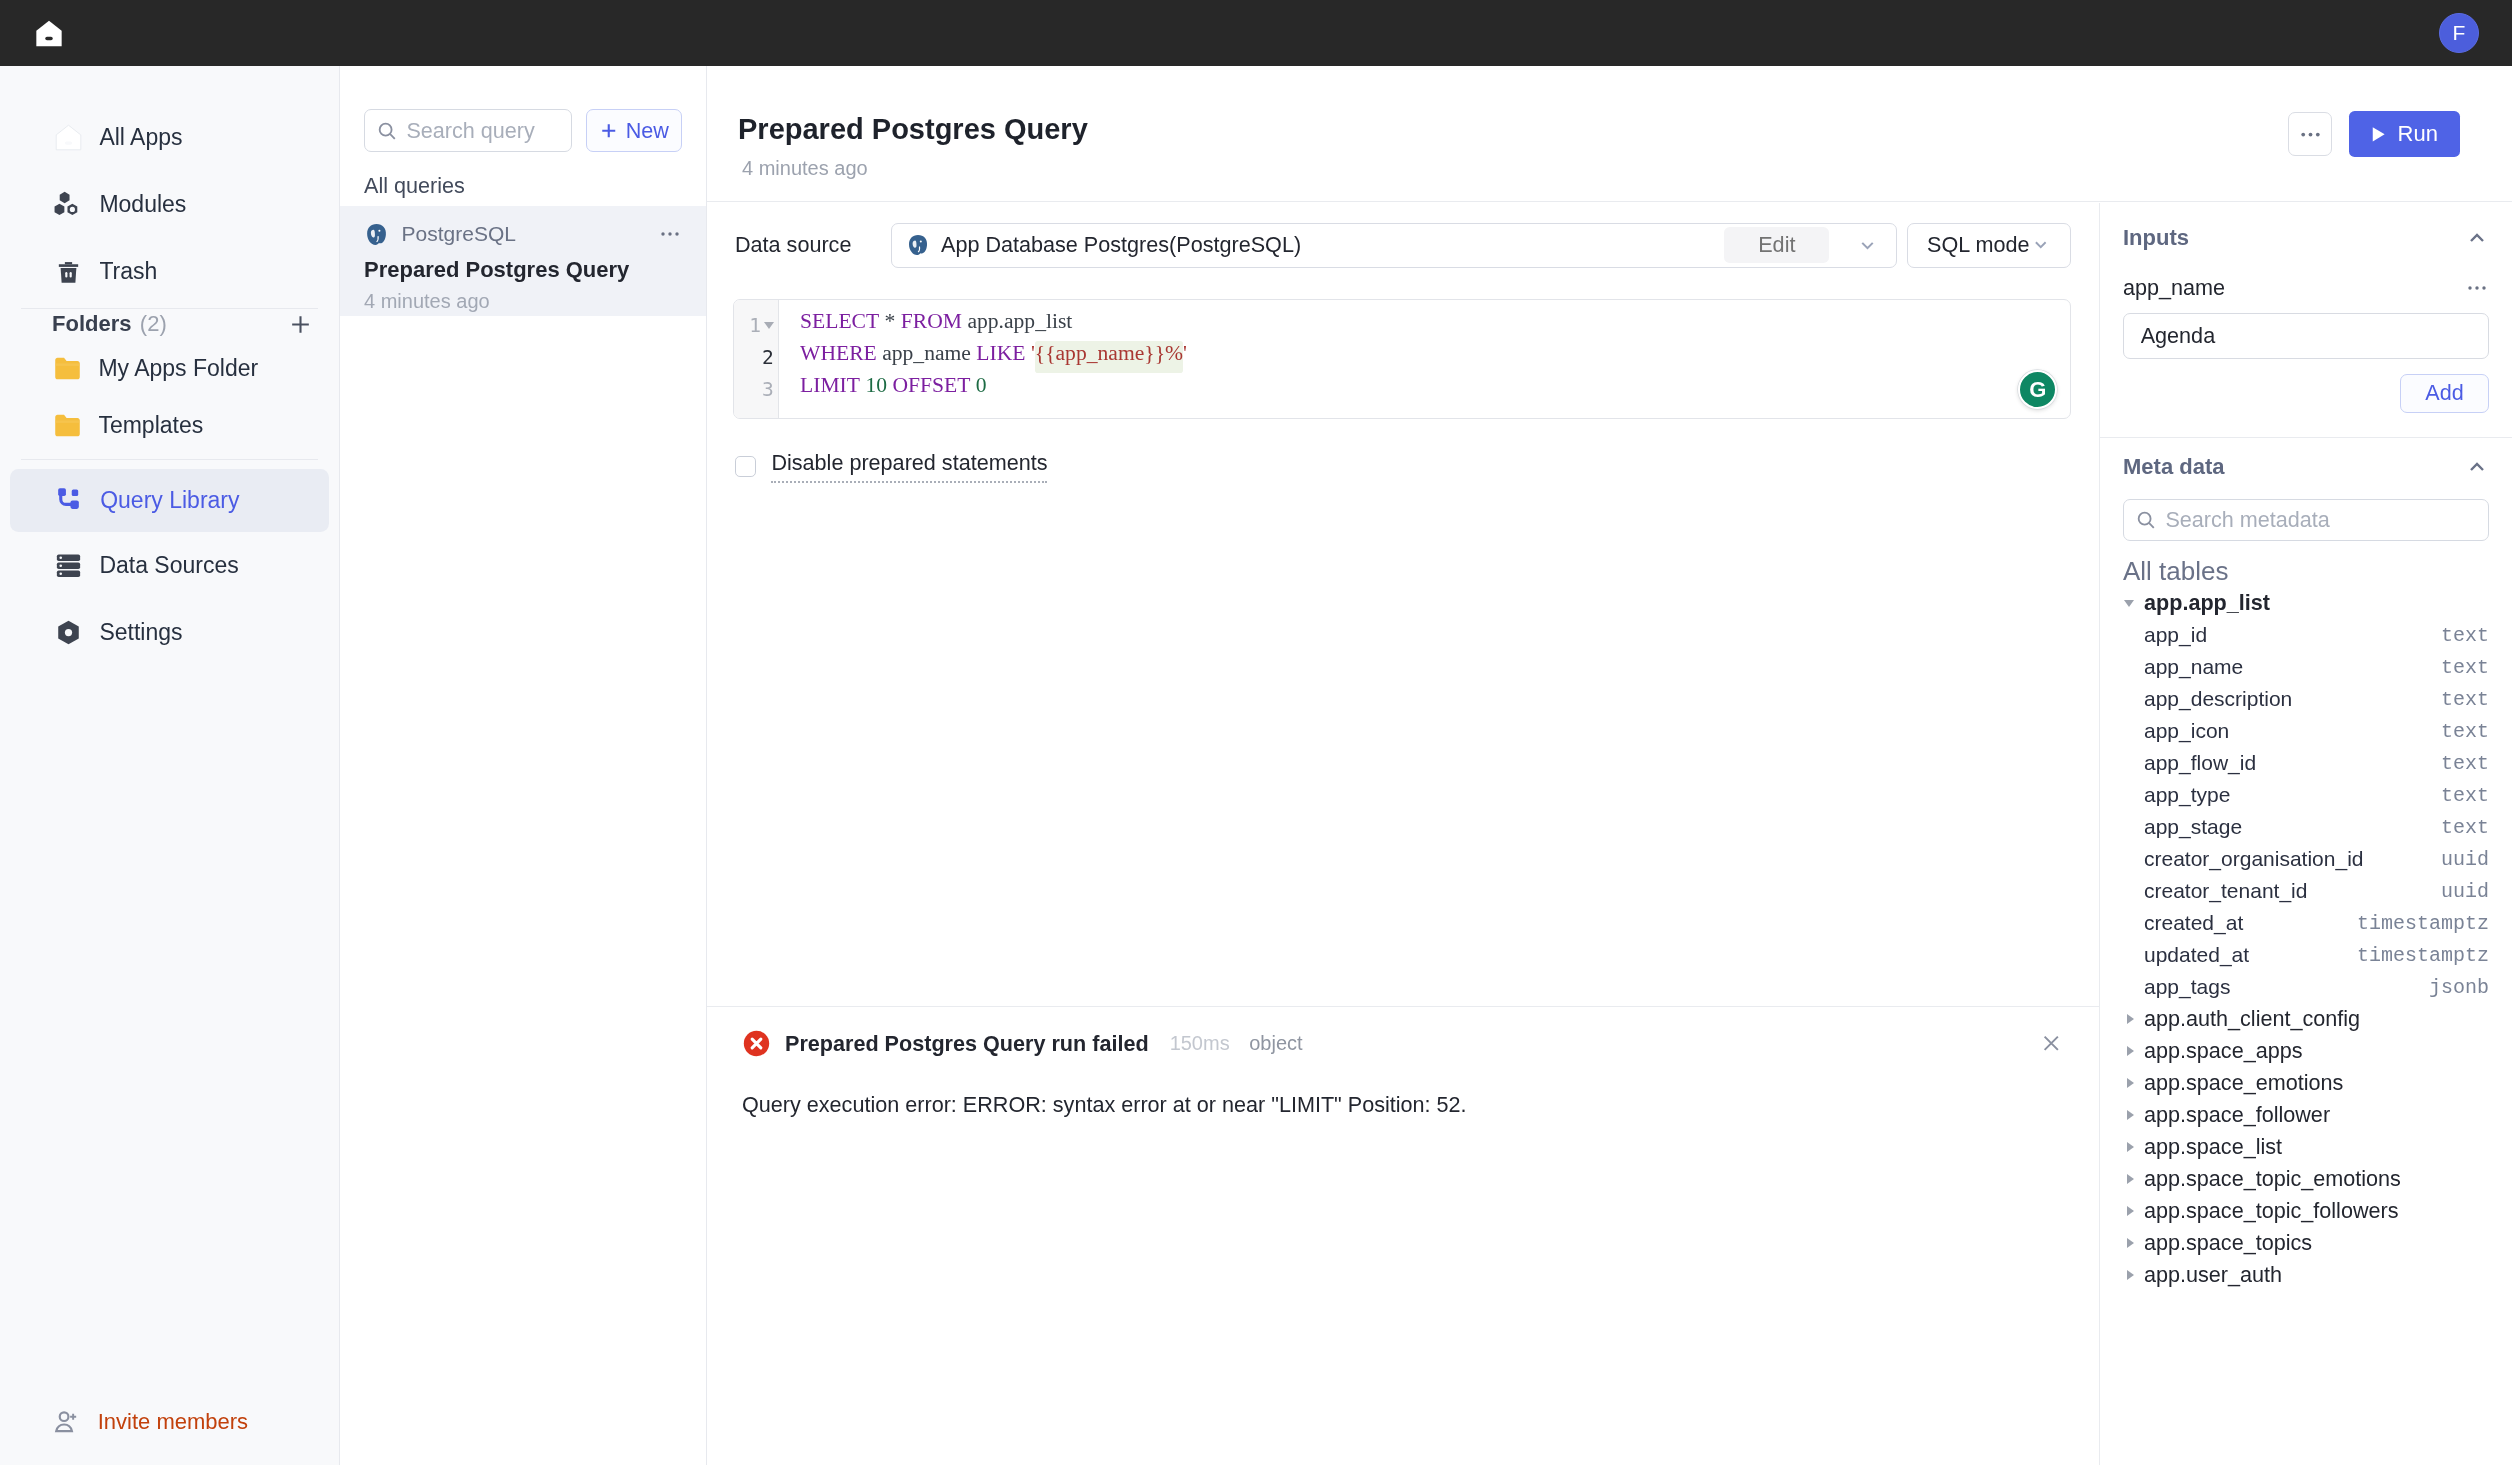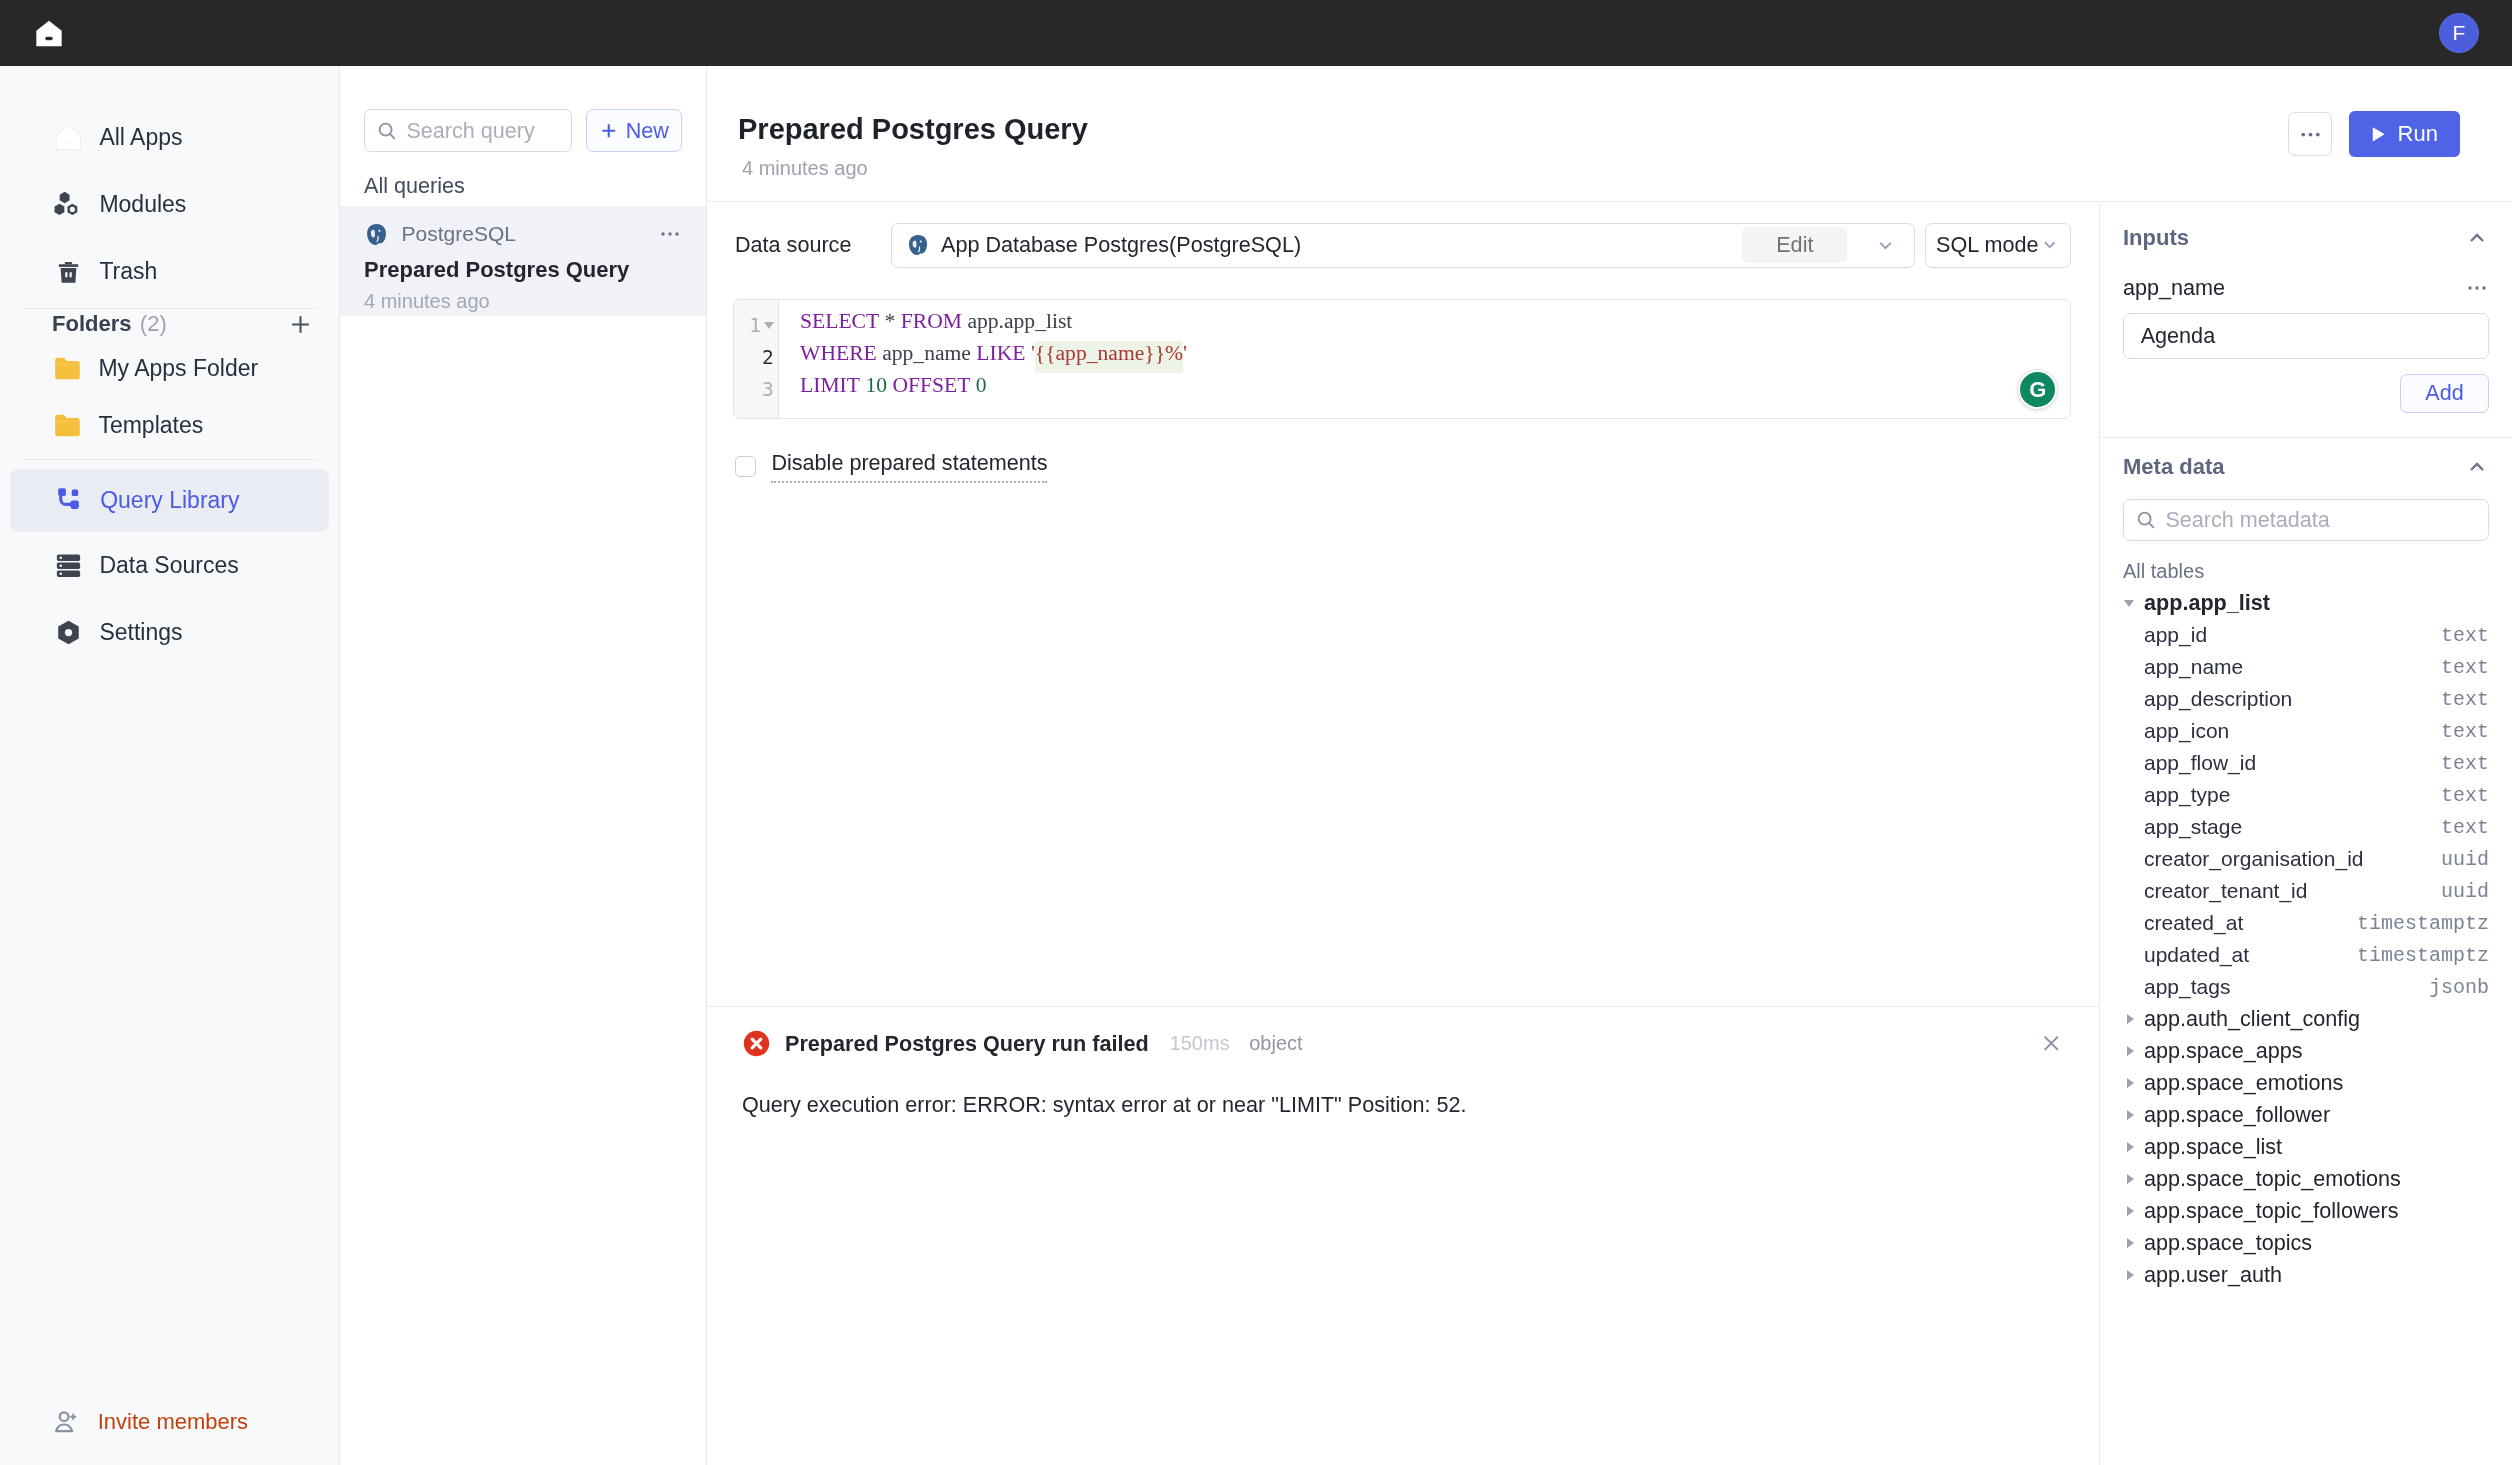--- a/index.html
+++ b/index.html
@@ -52,21 +52,21 @@
   .main-body { width:1392px; position:relative; }
   .inspector { flex:1; border-left:0.7px solid #E9EBEF; position:relative; padding:0 23px; overflow:hidden; }
 
   
   .ds-row { margin:19.5px 28px 0 28px; height:45px; display:flex; align-items:center; }
   .ds-label { width:156px; font-size:21.6px; color:#23262F; }
   .ds-select { flex:1; max-width:1029px; height:45px; border:1.4px solid #D9DCE4; border-radius:7px; display:flex; align-items:center; padding:0 12.6px 0 14px; gap:11px; background:#fff; cursor:pointer; }
   .ds-value { font-size:21.6px; color:#23262F; }
   .ds-edit { margin-left:auto; width:105px; height:36px; background:#F4F4F6; border:none; border-radius:5.6px; font-size:21.6px; color:#737373; cursor:pointer; font-family:"Liberation Sans",sans-serif; }
   .ds-chevron { margin:0 5.6px 0 16.7px; display:flex; }
-  .mode-select { margin-left:9.8px; width:146px; height:45px; border:1.4px solid #D9DCE4; border-radius:7px; display:flex; align-items:center; justify-content:center; gap:2px; font-size:21.6px; color:#23262F; background:#fff; cursor:pointer; }
+  .mode-select { margin-left:9.8px; width:164px; height:45px; border:1.4px solid #D9DCE4; border-radius:7px; display:flex; align-items:center; justify-content:center; gap:2px; font-size:21.6px; color:#23262F; background:#fff; cursor:pointer; }
 
   
   .editor { margin:31px 28px 0 26px; height:120px; border:1.4px solid #E2E4E9; border-radius:7px; display:flex; overflow:hidden; position:relative; background:#fff; }
   .gutter { width:45px; background:#F7F7F8; border-right:0.7px solid #E3E5E9; padding-top:9.8px; }
   .gutter-line { height:32px; display:flex; align-items:center; justify-content:flex-end; padding-right:4.2px; gap:1.4px; font-family:"DejaVu Sans Mono",monospace; font-size:19.5px; color:#ABAFB8; }
   .gutter-line.active { color:#2B2F38; }
   .fold-caret { width:0; height:0; border-left:5.6px solid transparent; border-right:5.6px solid transparent; border-top:7px solid #A8ACB5; margin-left:1.4px; }
   .code-area { flex:1; padding:9.8px 0 0 21px; }
   .code-line { height:32px; display:flex; white-space:pre; font-family:Liberation Serif, serif; font-size:21.6px; }
   .tk-kw { color:#7C1FA0; } .tk-pl { color:#3A4149; } .tk-str { color:#A93732; } .tk-num { color:#1D6B44; }
@@ -92,21 +92,21 @@
   .insp-header .chev { margin-left:auto; display:flex; cursor:pointer; }
   .param-row { margin-top:24px; height:25px; display:flex; align-items:center; font-size:21.6px; color:#23262F; }
   .param-row .dots { margin-left:auto; color:#6A7183; display:flex; cursor:pointer; }
   .param-input { margin-top:12px; height:46px; width:100%; border:1.4px solid #D8DBE2; border-radius:7px; font-size:21.6px; color:#23262F; padding:0 16.7px; font-family:"Liberation Sans",sans-serif; outline:none; background:#fff; }
   .add-row { margin-top:15.4px; display:flex; justify-content:flex-end; }
   .add-btn { width:89px; height:39px; border:1.4px solid #C7D0F6; border-radius:7px; background:#FBFCFF; color:#4B5BE4; font-size:21.6px; display:flex; align-items:center; justify-content:center; cursor:pointer; }
   .insp-divider { margin:24px -23px 0; border-top:0.7px solid #E9EBEF; }
   .meta-search { margin-top:19.5px; height:42px; border:1.4px solid #D6DAE2; border-radius:7px; display:flex; align-items:center; padding:0 11px; gap:8.4px; background:#fff; }
   .meta-search input { border:none; outline:none; width:100%; font-size:21.6px; font-family:"Liberation Sans",sans-serif; color:#23262F; background:transparent; }
   .meta-search input::placeholder { color:#A8AEBA; }
-  .all-tables { margin-top:16.7px; height:26.5px; display:flex; align-items:center; font-size:20px; color:#6A7288; }
+  .all-tables { margin-top:16.7px; height:26.5px; display:flex; align-items:center; font-size:26px; color:#6A7288; }
   .meta-tree { margin-top:2.8px; }
   .tree-row { height:32px; display:flex; align-items:center; padding-left:21px; position:relative; cursor:pointer; }
   .tree-row .caret-d { position:absolute; left:1.4px; width:0; height:0; border-left:5.6px solid transparent; border-right:5.6px solid transparent; border-top:7.7px solid #9BA1AC; }
   .tree-row .caret-r { position:absolute; left:4.2px; width:0; height:0; border-top:5.6px solid transparent; border-bottom:5.6px solid transparent; border-left:7.7px solid #9BA1AC; }
   .tr-table-main { font-size:21.6px; font-weight:700; color:#23262F; }
   .tr-name { font-size:21px; color:#2B3040; }
   .tr-type { margin-left:auto; font-size:20px; color:#7A8396;font-family:Liberation Mono, monospace; }
   .tr-table { font-size:21.6px; font-weight:500; color:#23262F; }
 
   svg { display:block; }

